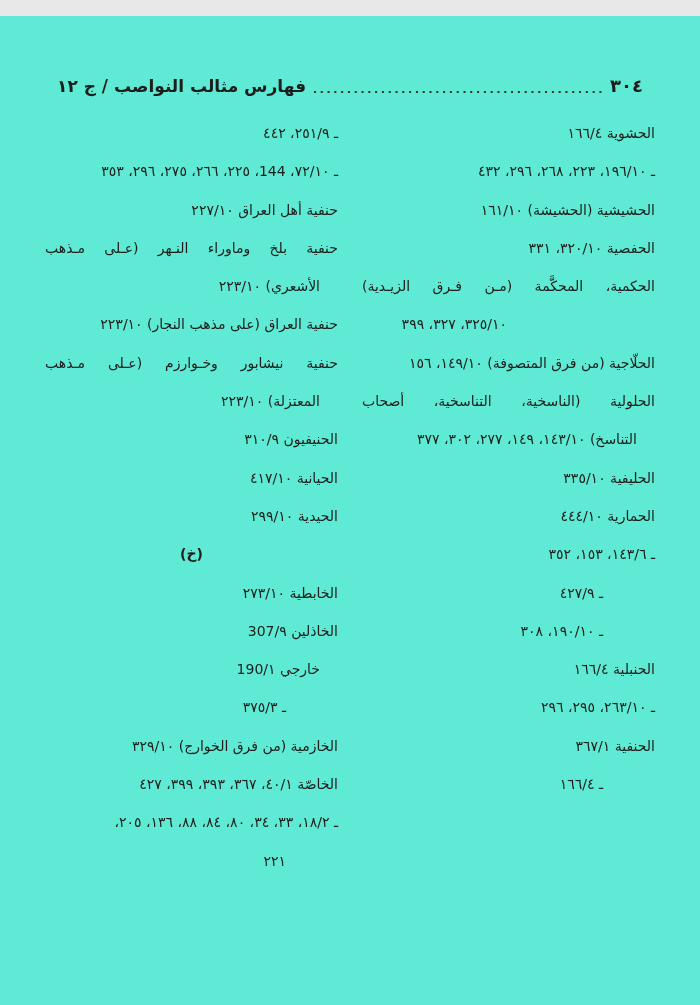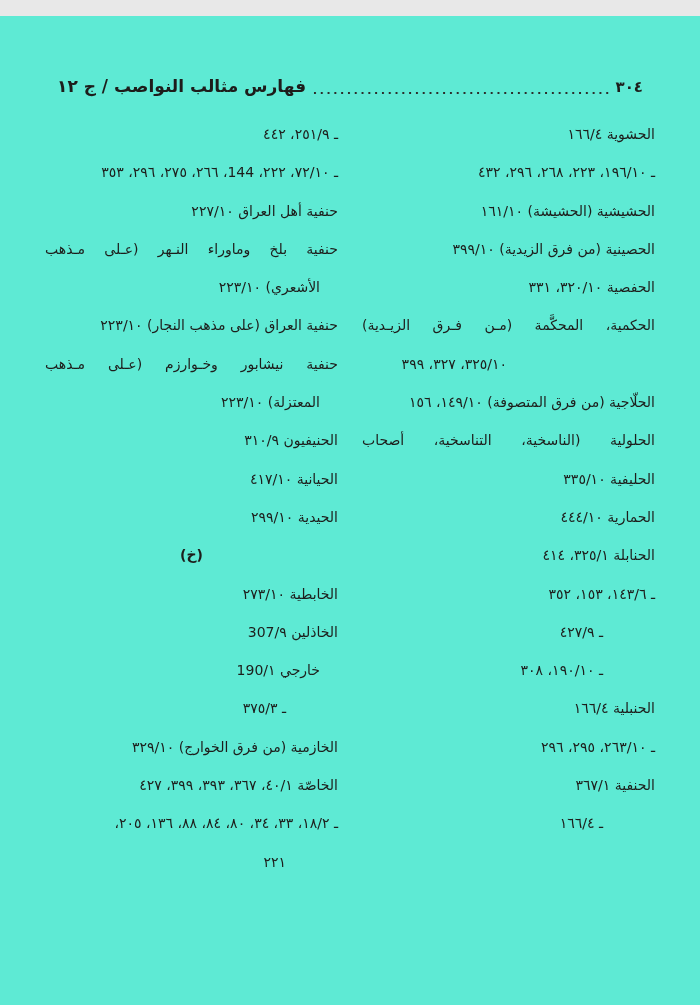--- a/index.html
+++ b/index.html
@@ -12,21 +12,21 @@
     direction:ltr;display:flex;align-items:baseline;
     margin:57px 57px 0 57px;font-weight:bold;font-size:17px;line-height:26px;
     white-space:nowrap;
   }
   .title{direction:rtl;}
   .leader{
     flex:1;align-self:flex-end;height:4px;margin:0 7px 5px 7px;
     background-image:radial-gradient(circle at 2px 2px,#2c2c2a 1.15px,transparent 1.5px);
     background-size:6.8px 4px;background-repeat:repeat-x;background-position:left bottom;
   }
-  .pagenum{font-size:15px;letter-spacing:1px;}
+  .pagenum{font-size:18px;letter-spacing:1px;}
   .columns{display:flex;gap:24px;margin:15px 45px 0 45px;}
   .col{flex:1;min-width:0;font-size:14px;line-height:38.3px;}
   .line{text-align:right;white-space:nowrap;}
   .justified{white-space:normal;text-align:justify;text-align-last:justify;}
   .indent-xsmall{padding-right:18px;}
   .indent-small{padding-right:52px;}
   .indent-large{padding-right:148px;}
   .section-heading{text-align:center;font-weight:bold;white-space:normal;}
 </style>
 </head>
@@ -39,41 +39,40 @@
     <span class="leader"></span>
     <span class="pagenum">٣٠٤</span>
   </div>
 
   <div class="columns">
     <div class="col">
 
     <div class="line">الحشوية ١٦٦/٤</div>
         <div class="line">ـ ١٩٦/١٠، ٢٢٣، ٢٦٨، ٢٩٦، ٤٣٢</div>
         <div class="line">الحشيشية (الحشيشة) ١٦١/١٠</div>
-        <div class="line">الحصينية (من فرق الزيدية) ٣٩٩/١٠</div>
         <div class="line">الحفصية ٣٢٠/١٠، ٣٣١</div>
         <div class="line justified">الحكمية، المحكَّمة (مـن فـرق الزيـدية)</div>
         <div class="line indent-large">٣٢٥/١٠، ٣٢٧، ٣٩٩</div>
         <div class="line">الحلّاجية (من فرق المتصوفة) ١٤٩/١٠، ١٥٦</div>
         <div class="line justified">الحلولية (الناسخية، التناسخية، أصحاب</div>
+        <div class="line indent-xsmall">التناسخ) ١٤٣/١٠، ١٤٩، ٢٧٧، ٣٠٢، ٣٧٧</div>
         <div class="line">الحليفية ٣٣٥/١٠</div>
         <div class="line">الحمارية ٤٤٤/١٠</div>
-        <div class="line">الحنابلة ٣٢٥/١، ٤١٤</div>
         <div class="line">ـ ١٤٣/٦، ١٥٣، ٣٥٢</div>
         <div class="line indent-small">ـ ٤٢٧/٩</div>
         <div class="line indent-small">ـ ١٩٠/١٠، ٣٠٨</div>
         <div class="line">الحنبلية ١٦٦/٤</div>
         <div class="line">ـ ٢٦٣/١٠، ٢٩٥، ٢٩٦</div>
         <div class="line">الحنفية ٣٦٧/١</div>
         <div class="line indent-small">ـ ١٦٦/٤</div>
       </div>
     <div class="col">
 
     <div class="line">ـ ٢٥١/٩، ٤٤٢</div>
-        <div class="line">ـ ٧٢/١٠، ٢٢٢، 144، ٢٦٦، ٢٧٥، ٢٩٦، ٣٥٣</div>
+        <div class="line">ـ ٧٢/١٠، 144، ٢٢٥، ٢٦٦، ٢٧٥، ٢٩٦، ٣٥٣</div>
         <div class="line">حنفية أهل العراق ٢٢٧/١٠</div>
         <div class="line justified">حنفية بلخ وماوراء النـهر (عـلى مـذهب</div>
         <div class="line indent-xsmall">الأشعري) ٢٢٣/١٠</div>
         <div class="line">حنفية العراق (على مذهب النجار) ٢٢٣/١٠</div>
         <div class="line justified">حنفية نيشابور وخـوارزم (عـلى مـذهب</div>
         <div class="line indent-xsmall">المعتزلة) ٢٢٣/١٠</div>
         <div class="line">الحنيفيون ٣١٠/٩</div>
         <div class="line">الحيانية ٤١٧/١٠</div>
         <div class="line">الحيدية ٢٩٩/١٠</div>
         <div class="line section-heading">(خ)</div>

